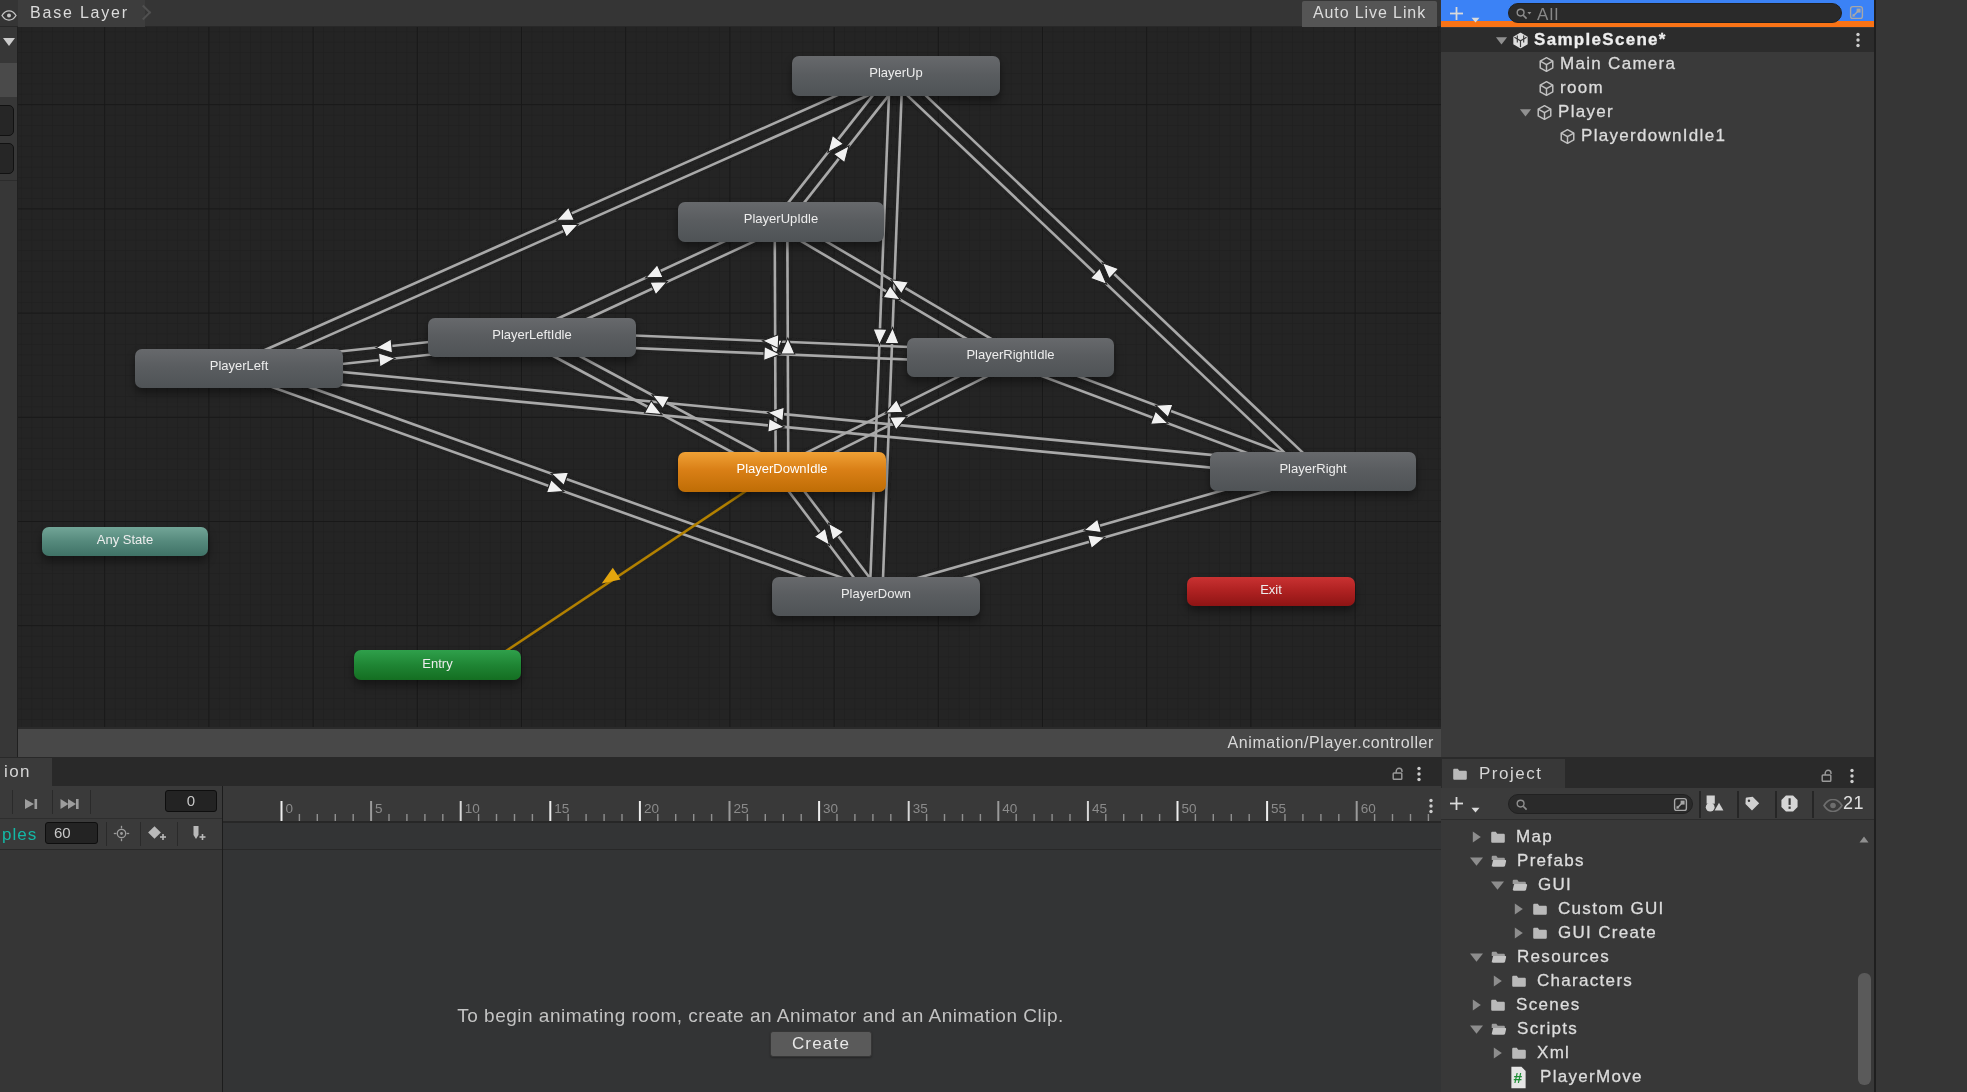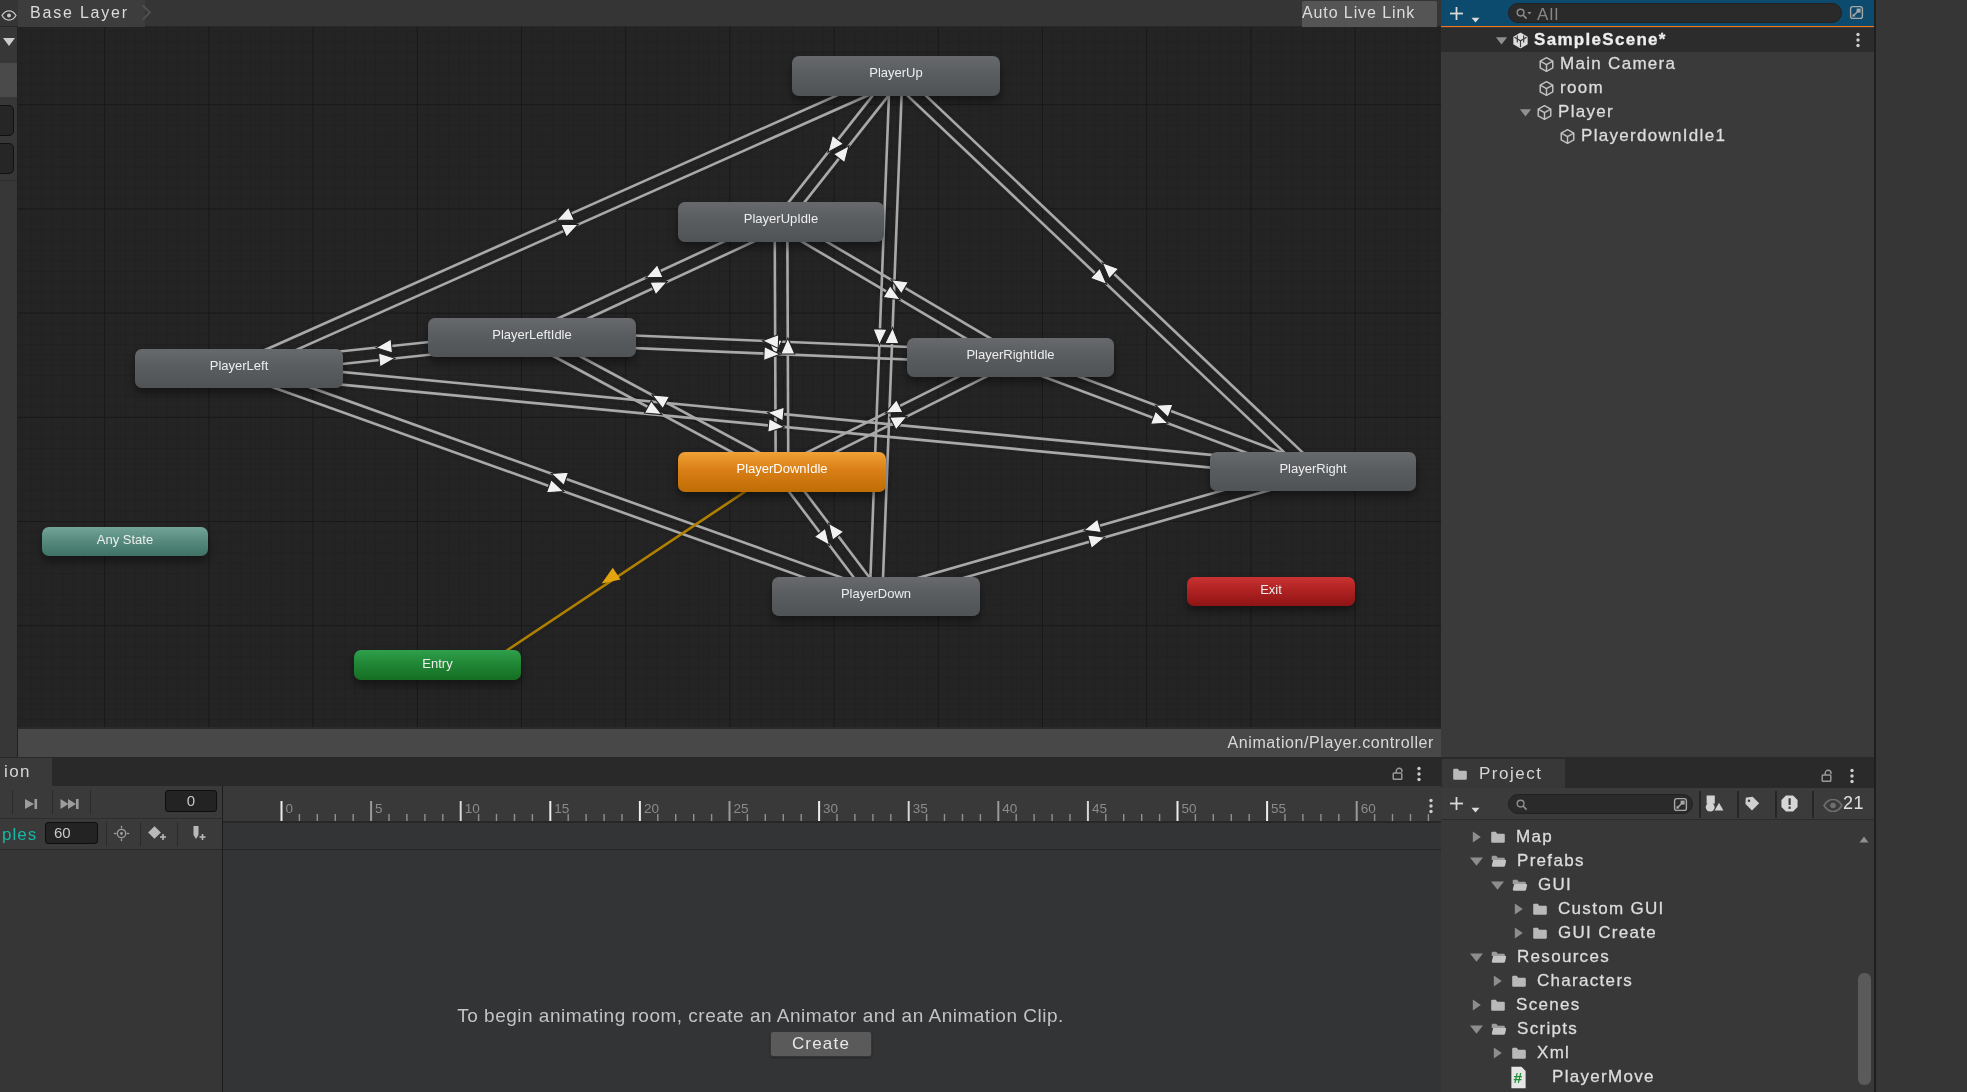--- a/index.html
+++ b/index.html
@@ -26,21 +26,21 @@
 <div class="abs" style="left:0;top:0;width:1441px;height:757px;background:#373737">
 
   <div class="abs" style="left:0;top:0;width:1441px;height:27px;background:#353535;border-bottom:1px solid #282828">
     <div class="abs" style="left:1px;top:7px"><svg width="16" height="11" viewBox="0 0 16 11">
           <path d="M1,5.5 C3.2,1.8 5.4,0.9 8,0.9 C10.6,0.9 12.8,1.8 15,5.5 C12.8,9.2 10.6,10.1 8,10.1 C5.4,10.1 3.2,9.2 1,5.5 Z" fill="none" stroke="#c6c6c6" stroke-width="1.3"></path>
           <circle cx="8" cy="5.5" r="2" fill="#c6c6c6"></circle>
         </svg></div>
     <div class="abs" style="left:18px;top:0;width:127px;height:27px;background:#3d3d3d"></div>
     <div class="abs" style="left:138px;top:7px;width:11px;height:11px;border-top:2px solid #505050;border-right:2px solid #505050;transform:rotate(45deg)"></div>
     <div class="abs" style="left:30px;top:4px;color:#dcdcdc;font-size:16px;letter-spacing:1.8px">Base Layer</div>
-    <div class="abs" style="left:1302px;top:1px;width:135px;height:40px;background:#555555;border-radius:2px;color:#dcdcdc;font-size:16px;letter-spacing:0.9px;text-align:left;line-height:24px">Auto Live Link</div>
+    <div class="abs" style="left:1302px;top:1px;width:135px;height:40px;background:#555555;border-radius:2px;color:#dcdcdc;font-size:16px;letter-spacing:0.9px;text-align:center;line-height:24px">Auto Live Link</div>
   </div>
 
   <div class="abs" style="left:0;top:27px;width:18px;height:730px;background:#373737;border-right:1px solid #202020">
     <div class="abs" style="left:3px;top:11px;width:0;height:0;border-left:6px solid transparent;border-right:6px solid transparent;border-top:8px solid #cccccc"></div>
     <div class="abs" style="left:0;top:36px;width:17px;height:34px;background:#4a4a4a"></div>
     <div class="abs" style="left:-8px;top:78px;width:22px;height:31px;background:#262626;border:1px solid #111;border-radius:5px"></div>
     <div class="abs" style="left:-8px;top:116px;width:22px;height:31px;background:#262626;border:1px solid #111;border-radius:5px"></div>
     <div class="abs" style="left:0;top:153px;width:17px;height:1px;background:#2c2c2c"></div>
   </div>
 
@@ -179,21 +179,21 @@
 <div class="node teal" style="left:24px;top:456px;width:166px;height:29px;font-size:13px">Any State</div>
 <div class="node green" style="left:336px;top:623px;width:167px;height:30px;font-size:13px">Entry</div>
 <div class="node red" style="left:1169px;top:550px;width:168px;height:29px;font-size:13px">Exit</div>
   </div>
 
   <div class="abs" style="left:18px;top:727px;width:1423px;height:2px;background:#2a2a2a"></div>
   <div class="abs" style="left:18px;top:729px;width:1423px;height:28px;background:#484848;color:#d9d9d9;font-size:16px;letter-spacing:0.6px;text-align:right;line-height:28px;padding-right:7px">Animation/Player.controller</div>
 </div>
 
 <div class="abs" style="left:1441px;top:0;width:433px;height:757px;background:#3a3a3a">
-  <div class="abs" style="left:0;top:0;width:433px;height:27px;background:#0c4a6e;border-bottom:1px solid #f97316">
+  <div class="abs" style="left:0;top:0;width:433px;height:27px;background:#3b82f6;border-bottom:6px solid #f97316">
     <div class="abs" style="left:8px;top:6px"><svg width="15" height="15" viewBox="0 0 15 15">
           <g stroke="#dadada" stroke-width="1.8">
             <line x1="7.5" y1="1" x2="7.5" y2="14"></line>
             <line x1="1" y1="7.5" x2="14" y2="7.5"></line>
           </g>
         </svg></div>
     <div class="abs" style="left:30px;top:9px"><svg width="9" height="6" viewBox="0 0 9 6">
           <polygon points="0.5,0.8 8.5,0.8 4.5,5.5" fill="#dadada"></polygon>
         </svg></div>
     <div class="abs" style="left:67px;top:3px;width:334px;height:20px;background:#2a2a2a;border:1px solid #212121;border-radius:10px">
@@ -648,21 +648,21 @@
           <path fill="#b9b9b9" d="M1.2,4.2c0-0.9,0.5-1.4,1.4-1.4h3.2l1.4,1.9h6.2c0.9,0,1.4,0.5,1.4,1.4v6.3c0,0.9-0.5,1.4-1.4,1.4H2.6c-0.9,0-1.4-0.5-1.4-1.4z"></path>
         </svg>
         <span style="margin-left:8px">Xml</span>
       </div>
 <div class="pr" style="padding-left:47px">
         <span class="tri ptri"></span>
         <svg width="19" height="23" viewBox="0 0 16 19">
           <path d="M2,0.5 h8.5 l3.5,3.5 v14.5 h-12 z" fill="#e6e6e6"></path>
           <text x="8" y="14.5" font-family="Liberation Sans" font-size="13" font-weight="bold" fill="#1d8f35" text-anchor="middle">#</text>
         </svg>
-        <span style="margin-left:24px">PlayerMove</span>
+        <span style="margin-left:12px">PlayerMove</span>
       </div>
 <div class="pr" style="padding-left:47px">
         <span style="margin-left:8px">Sprites</span>
       </div>
   </div>
 
   <div class="abs" style="left:418px;top:72px;width:10px;height:7px"><svg width="10" height="7" viewBox="0 0 10 7">
         <polygon points="5,0.5 9.5,6.5 0.5,6.5" fill="#8f8f8f"></polygon>
       </svg></div>
   <div class="abs" style="left:417px;top:216px;width:13px;height:112px;background:#5a5a5a;border-radius:6px"></div>

